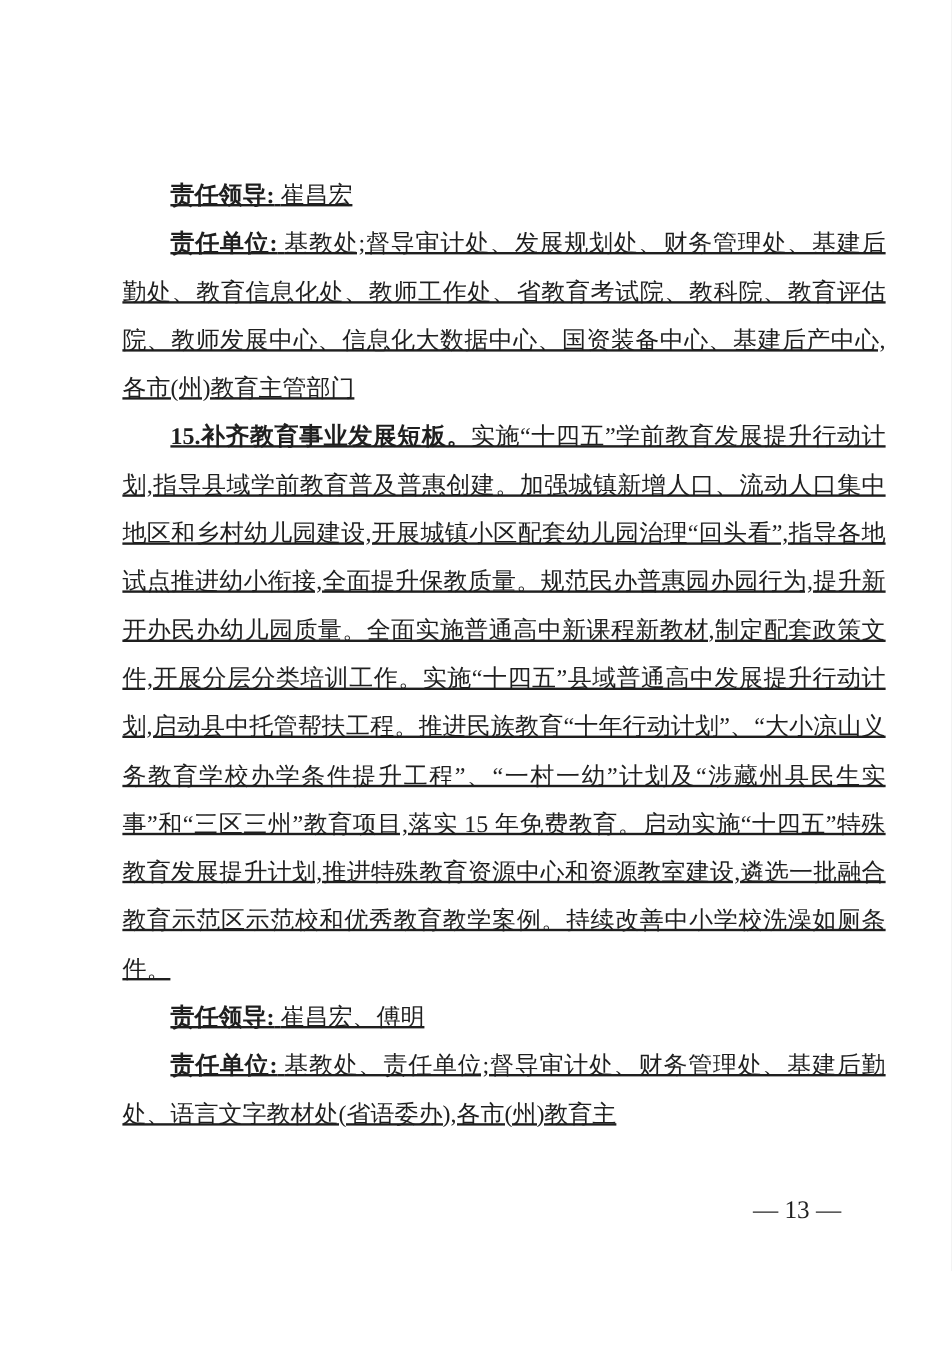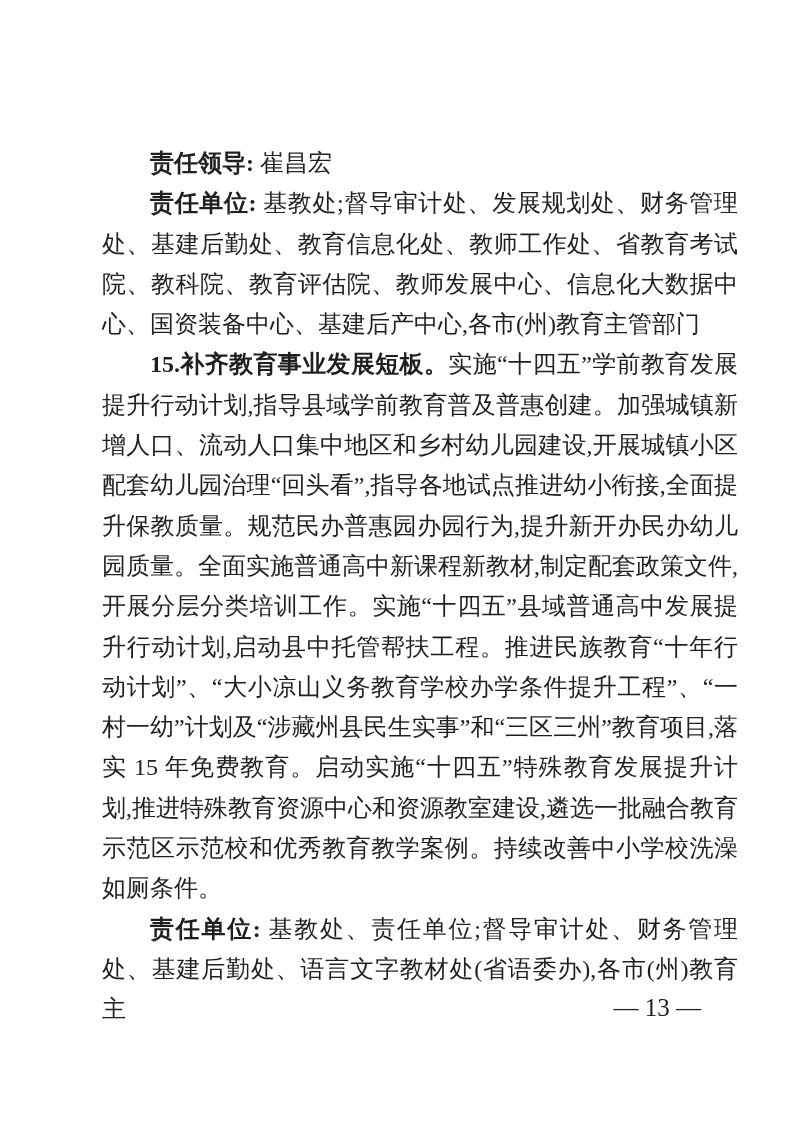--- a/index.html
+++ b/index.html
@@ -15,54 +15,56 @@
     background: #ffffff;
     overflow: hidden;
     font-family: "Liberation Serif", "DejaVu Serif", serif;
     color: #1f1f1f;
   }
   .text-block {
     position: absolute;
     left: 102px;
     top: 143px;
     width: 636px;
-    font-size: 24px;
+    font-size: 20px;
     line-height: 40.3px;
     text-align: justify;
     letter-spacing: 0;
+    text-decoration: underline;
   }
   .para {
     margin: 0;
     padding: 0;
     text-indent: 2em;
   }
   .lbl {
     font-weight: 700;
   }
   .page-number {
     position: absolute;
     top: 994px;
     right: 92px;
-    font-size: 25px;
+    font-size: 21px;
     line-height: 28px;
     color: #1f1f1f;
     white-space: pre;
   }
 </style>
 </head>
 <body>
 
 <div class="page">
   <div class="text-block">
 
     <p class="para"><span class="lbl">责任领导:</span> <span>崔昌宏</span></p>
 
     <p class="para"><span class="lbl">责任单位:</span> <span>基教处;督导审计处、发展规划处、财务管理处、基建后勤处、教育信息化处、教师工作处、省教育考试院、教科院、教育评估院、教师发展中心、信息化大数据中心、国资装备中心、基建后产中心,各市(州)教育主管部门</span></p>
 
     <p class="para"><span class="lbl">15.补齐教育事业发展短板。</span><span>实施“十四五”学前教育发展提升行动计划,指导县域学前教育普及普惠创建。加强城镇新增人口、流动人口集中地区和乡村幼儿园建设,开展城镇小区配套幼儿园治理“回头看”,指导各地试点推进幼小衔接,全面提升保教质量。规范民办普惠园办园行为,提升新开办民办幼儿园质量。全面实施普通高中新课程新教材,制定配套政策文件,开展分层分类培训工作。实施“十四五”县域普通高中发展提升行动计划,启动县中托管帮扶工程。推进民族教育“十年行动计划”、“大小凉山义务教育学校办学条件提升工程”、“一村一幼”计划及“涉藏州县民生实事”和“三区三州”教育项目,落实 15 年免费教育。启动实施“十四五”特殊教育发展提升计划,推进特殊教育资源中心和资源教室建设,遴选一批融合教育示范区示范校和优秀教育教学案例。持续改善中小学校洗澡如厕条件。</span></p>
 
+    <p class="para"><span class="lbl">责任领导:</span> <span>崔昌宏、傅明</span></p>
 
     <p class="para"><span class="lbl">责任单位:</span> <span>基教处、责任单位;督导审计处、财务管理处、基建后勤处、语言文字教材处(省语委办),各市(州)教育主</span></p>
 
   </div>
 
   <div class="page-number">— 13 —</div>
 </div>
 
 </body></html>

